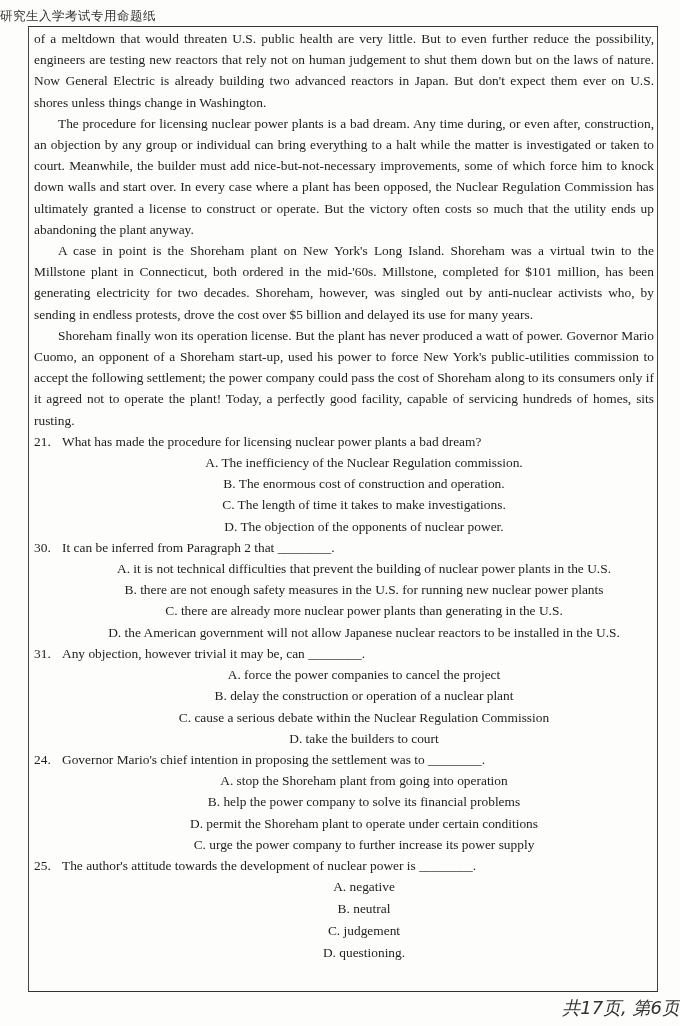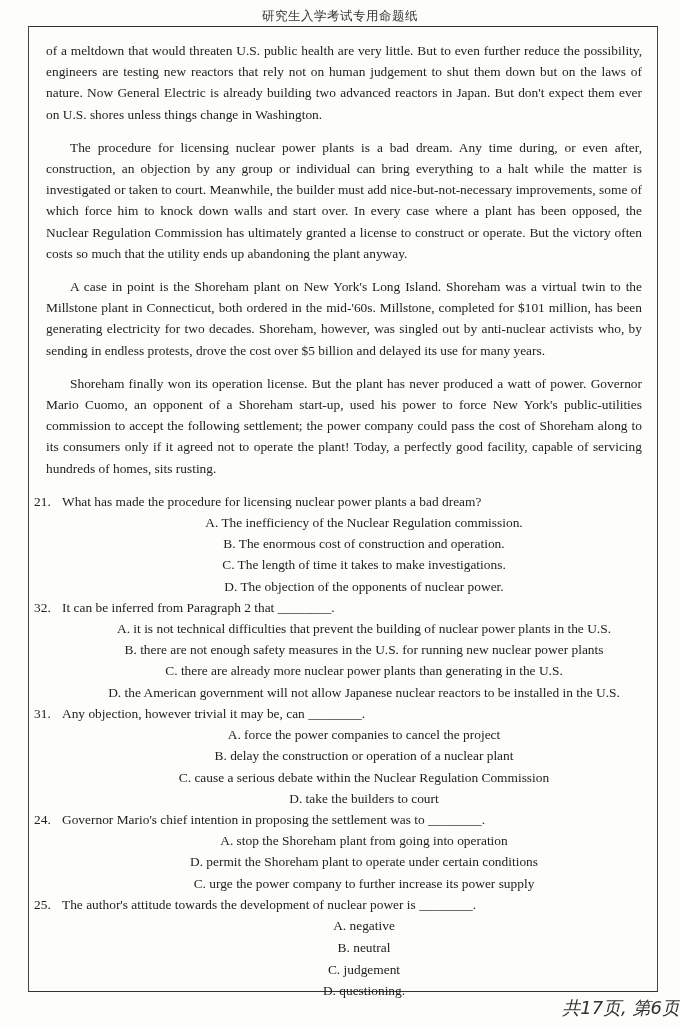--- a/index.html
+++ b/index.html
@@ -5,33 +5,33 @@
   html, body { margin: 0; padding: 0; }
   body {
     width: 680px; height: 1026px; overflow: hidden;
     background: #fdfdfb;
     font-family: "Liberation Serif", "DejaVu Serif", serif;
     color: #222;
     position: relative;
   }
   .header {
     position: absolute; left: 0; top: 8px; width: 680px;
-    text-align: center; font-size: 12.5px; letter-spacing: 0.5px;
+    font-size: 12.5px; letter-spacing: 0.5px;
     color: #333; font-family: "DejaVu Sans", sans-serif;
   }
   .frame {
     position: absolute; left: 28px; top: 26px; width: 630px; height: 966px;
     border: 1px solid #444; border-top: 1.5px solid #333; border-bottom: 1.5px solid #333;
     box-sizing: border-box;
   }
   .content {
     position: absolute; left: 34px; top: 28px; width: 620px;
     font-size: 13.4px; line-height: 21.2px;
   }
-  .para { margin: 12px; text-align: justify; }
+  .para { margin: 0; text-align: justify; }
   .para.indent { text-indent: 24px; }
   .question { margin: 0; }
   .q-stem { display: flex; }
   .q-num { width: 28px; flex: 0 0 28px; }
   .options { margin: 0 0 0 40px; padding: 0; list-style: none; }
   .options li { margin: 0; text-align: center; }
   .q25 .options li { line-height: 21.2px; margin-bottom: 0.6px; }
   .footer {
     position: absolute; left: 0; top: 996px; width: 680px; text-align: right;
     font-size: 18px; color: #333; font-family: "DejaVu Sans", sans-serif; font-style: italic;
@@ -58,21 +58,21 @@
     <ul class="options">
       <li>A. The inefficiency of the Nuclear Regulation commission.</li>
       <li>B. The enormous cost of construction and operation.</li>
       <li>C. The length of time it takes to make investigations.</li>
       <li>D. The objection of the opponents of nuclear power.</li>
     </ul>
   </div>
 
   <div class="question">
     <div class="q-stem">
-      <span class="q-num">32.</span>
+      <span class="q-num">30.</span>
       <span>It can be inferred from Paragraph 2 that ________.</span>
     </div>
     <ul class="options">
       <li>A. it is not technical difficulties that prevent the building of nuclear power plants in the U.S.</li>
       <li>B. there are not enough safety measures in the U.S. for running new nuclear power plants</li>
       <li>C. there are already more nuclear power plants than generating in the U.S.</li>
       <li>D. the American government will not allow Japanese nuclear reactors to be installed in the U.S.</li>
     </ul>
   </div>
 
@@ -89,20 +89,21 @@
     </ul>
   </div>
 
   <div class="question">
     <div class="q-stem">
       <span class="q-num">24.</span>
       <span>Governor Mario's chief intention in proposing the settlement was to ________.</span>
     </div>
     <ul class="options">
       <li>A. stop the Shoreham plant from going into operation</li>
+      <li>B. help the power company to solve its financial problems</li>
       <li>D. permit the Shoreham plant to operate under certain conditions</li>
       <li>C. urge the power company to further increase its power supply</li>
     </ul>
   </div>
 
   <div class="question q25">
     <div class="q-stem">
       <span class="q-num">25.</span>
       <span>The author's attitude towards the development of nuclear power is ________.</span>
     </div>

